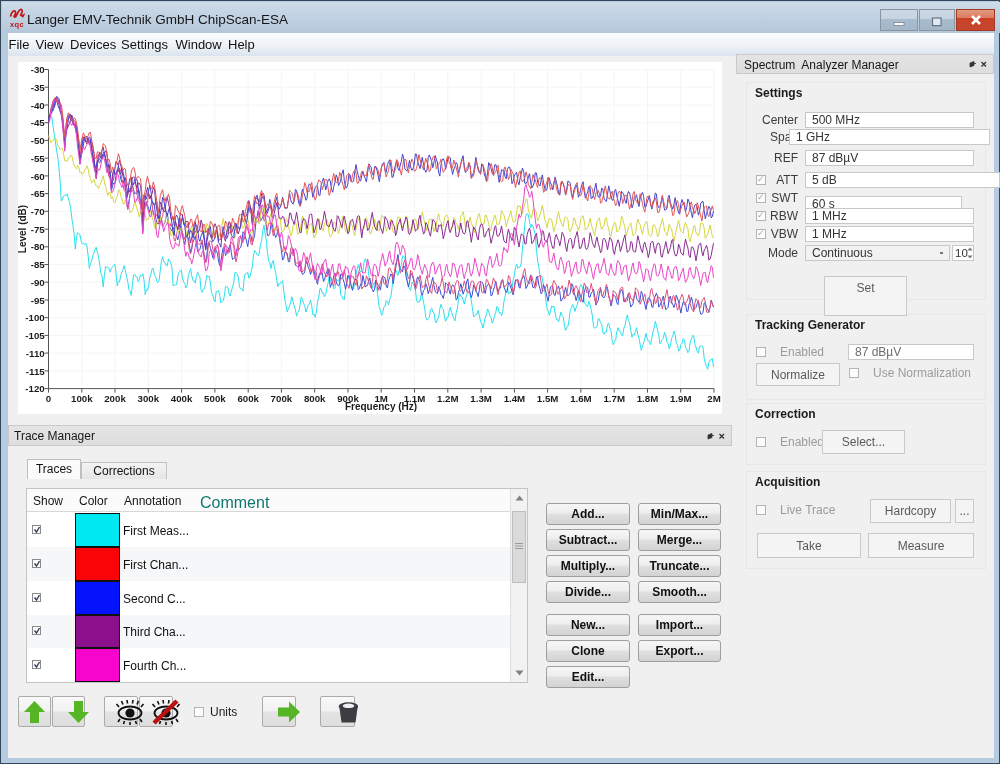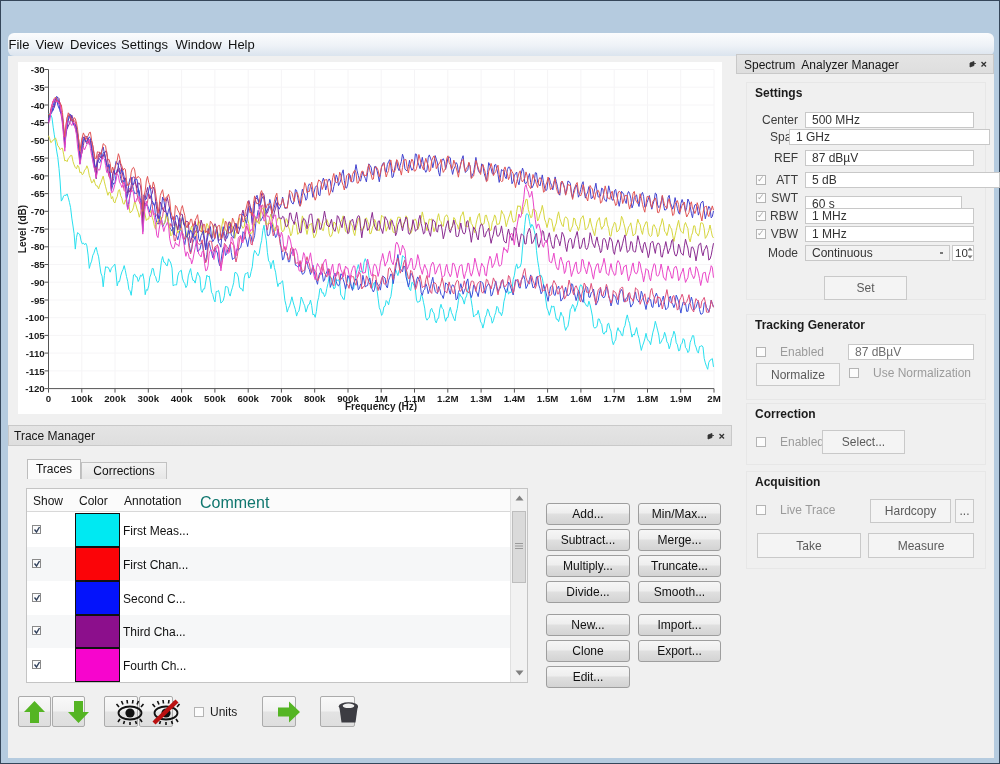--- a/index.html
+++ b/index.html
@@ -13,21 +13,21 @@
   background:linear-gradient(180deg,#cedce9 0%,#c3d3e3 40%,#b4c7da 100%); }
 #title { position:absolute; top:10px; color:#161616; }
 
 .winbtn { position:absolute; top:7px; height:22px; border:1px solid #87959f; }
 #btnmin { left:878px; width:38px; background:linear-gradient(180deg,#cbd8e5 0%,#c6d4e2 45%,#a9bccd 45%,#a3b7c9 100%); }
 #btnmax { left:917px; width:36px; background:linear-gradient(180deg,#cbd8e5 0%,#c6d4e2 45%,#a9bccd 45%,#a3b7c9 100%); }
 #btncls { left:954px; width:39px; background:linear-gradient(180deg,#e29a83 0%,#dc795c 42%,#c94227 42%,#c64530 100%); border-color:#9d3a22; }
 
 #menubar { position:absolute; left:7px; top:32px; width:986px; height:23px;
   background:linear-gradient(180deg,#fbfcfd 0%,#eef2f7 55%,#dbe4ee 100%);
-  font-size:13px; color:#111;border-radius:6px; }
+  font-size:13px; color:#111; }
 #menubar span { position:absolute; top:4px; }
 
 #client { position:absolute; left:7px; top:55px; width:986px; height:702px; background:#f0f0f0; }
 
 #chart { position:absolute; left:10px; top:6px; width:704px; height:352px; background:#fff; }
 
 .phead { position:absolute; background:linear-gradient(180deg,#e4e4e4,#dedede); border:1px solid #c9c9c9;
   font-size:12px; color:#161616; }
 
 #rpanel { position:absolute; left:728px; top:0px; width:258px; height:702px; }
@@ -36,30 +36,46 @@
 .dlabel { position:absolute; font-size:12px; color:#9b9b9b;margin-left:8px; }
 .field { position:absolute; background:#fff; border:1px solid #c8c8c8; font-size:12px; color:#333;
   padding:0 0 0 6px; height:16px; line-height:15px; }
 .cb { position:absolute; width:10px; height:10px; background:#fcfcfc; border:1px solid #b4b4b4; }
 .cb.gc::after { content:"\2713"; position:absolute; left:0px; top:-2px; font-size:9px; color:#a8a8a8; }
 .gbtn { position:absolute; background:#f4f4f4; border:1px solid #c9c9c9; color:#5a5a5a;
   font-size:12px; text-align:center; }
 
 .tbtn { position:absolute; width:84px; height:22px; border:1px solid #9e9e9e; border-radius:3px;
   background:linear-gradient(180deg,#f6f6f6 0%,#eeeeee 45%,#e0e0e0 50%,#d3d3d3 100%);
-  font-size:12px; font-weight:400; color:#111; text-align:center; line-height:21px; }
+  font-size:12px; font-weight:700; color:#111; text-align:center; line-height:21px; }
 
 .tab { position:absolute; font-size:12px; color:#111; text-align:center; }
 
 .icbtn { position:absolute; width:32px; height:31px; border:1px solid #ababab; border-radius:2px;
   background:linear-gradient(180deg,#f9f9f9 0%,#f1f1f1 48%,#e3e3e3 52%,#dedede 100%); }
 </style>
 </head>
 <body>
 <div id="win">
+  <div id="titlebar">
+    <svg class="abs" style="left:7px;top:4px" width="22" height="24" viewBox="0 0 22 24">
+      <path d="M1.5 10.5 C2.5 5.5,5.5 3.5,6.5 6 C7.5 8.5,4 10,5.5 11 C7.5 12.2,8.5 4.5,11.5 3.5 C14 2.8,13.5 7,11 9.5" fill="none" stroke="#c41616" stroke-width="1.7"></path>
+      <path d="M11 9.5 l5.5 -2.2 l-2.5 4.4 z" fill="#c41616"></path>
+      <text x="1" y="21" font-size="7.5" font-weight="700" fill="#c41616" letter-spacing="0.4">xqc</text>
+    </svg>
+    <div id="title" style="left:25px;font-size:13.5px">Langer EMV-Technik GmbH ChipScan-ESA</div>
+    <div class="winbtn" id="btnmin"></div>
+    <div class="winbtn" id="btnmax"></div>
+    <div class="winbtn" id="btncls"></div>
+    <svg class="abs" style="left:878px;top:7px" width="116" height="22" viewBox="0 0 116 22">
+      <rect x="14" y="13.5" width="10" height="3" fill="#f8fafc" stroke="#5c6a76" stroke-width="0.6"></rect>
+      <rect x="52.5" y="9" width="8.6" height="7.6" fill="#dfe9f2" stroke="#67747f" stroke-width="1.2"></rect>
+      <path d="M92 7 L100 15 M100 7 L92 15" stroke="#ffffff" stroke-width="2.6"></path>
+    </svg>
+  </div>
   <div id="menubar">
     <span style="left:0.5px">File</span>
     <span style="left:27.5px">View</span>
     <span style="left:62px">Devices</span>
     <span style="left:113px">Settings</span>
     <span style="left:167.5px">Window</span>
     <span style="left:220px">Help</span>
   </div>
   <div id="client">
     <div id="chart">
@@ -246,21 +262,21 @@
 <div class="flabel" style="left:2px;top:171px">VBW</div>
 <div class="field" style="left:69px;top:170px;width:169px">1 MHz</div>
 <div class="flabel" style="left:2px;top:190px">Mode</div>
 <div class="field" style="left:69px;top:189px;width:145px;background:#f2f2f2;color:#333">Continuous</div>
 <div class="abs" style="left:204px;top:196px;width:3px;height:2px;background:#777"></div>
 <div class="field" style="left:216px;top:189px;width:22px;padding-left:2px;font-size:11.5px">10</div>
 <svg class="abs" style="left:231px;top:191px" width="6" height="12" viewBox="0 0 6 12">
   <path d="M3 0.5 L5.6 3.6 L0.4 3.6 z" fill="#777"></path>
           <path d="M3 11.5 L5.6 8.4 L0.4 8.4 z" fill="#777"></path>
 </svg>
-<div class="gbtn" style="left:88px;top:220px;width:83px;height:24px;line-height:23px">Set</div>
+<div class="gbtn" style="left:88px;top:220px;width:83px;height:40px;line-height:23px">Set</div>
 <div class="seclabel" style="left:16px;top:262px;background:#f0f0f0;padding:0 3px">Tracking Generator</div>
 <div class="cb" style="left:20px;top:291px"></div>
 <div class="dlabel" style="left:36px;top:289px">Enabled</div>
 <div class="field" style="left:112px;top:288px;width:126px;color:#6e6e6e">87 dBµV</div>
 <div class="gbtn" style="left:20px;top:307px;width:84px;height:23px;line-height:22px">Normalize</div>
 <div class="cb" style="left:113px;top:312px"></div>
 <div class="dlabel" style="left:129px;top:310px">Use Normalization</div>
 <div class="seclabel" style="left:16px;top:351px;background:#f0f0f0;padding:0 3px">Correction</div>
 <div class="cb" style="left:20px;top:381px"></div>
 <div class="dlabel" style="left:36px;top:379px">Enabled</div>

